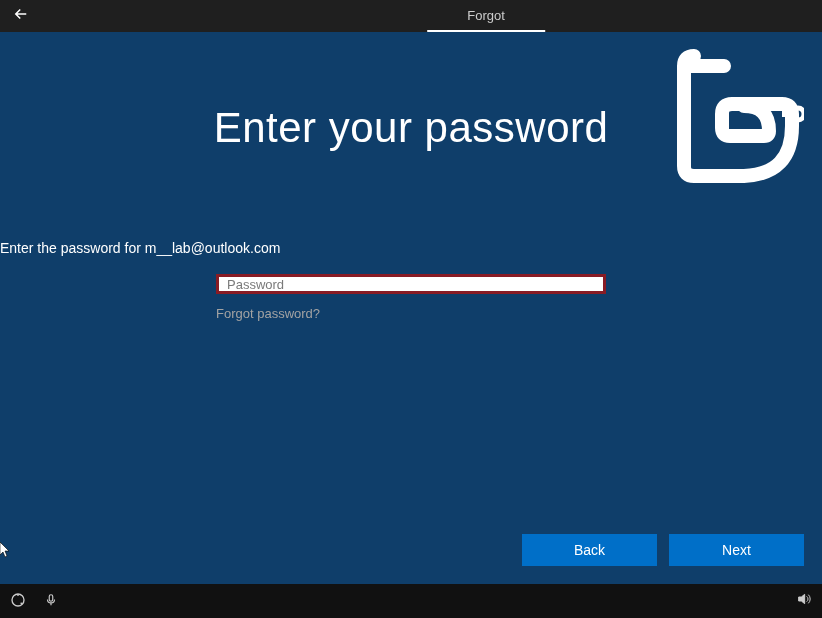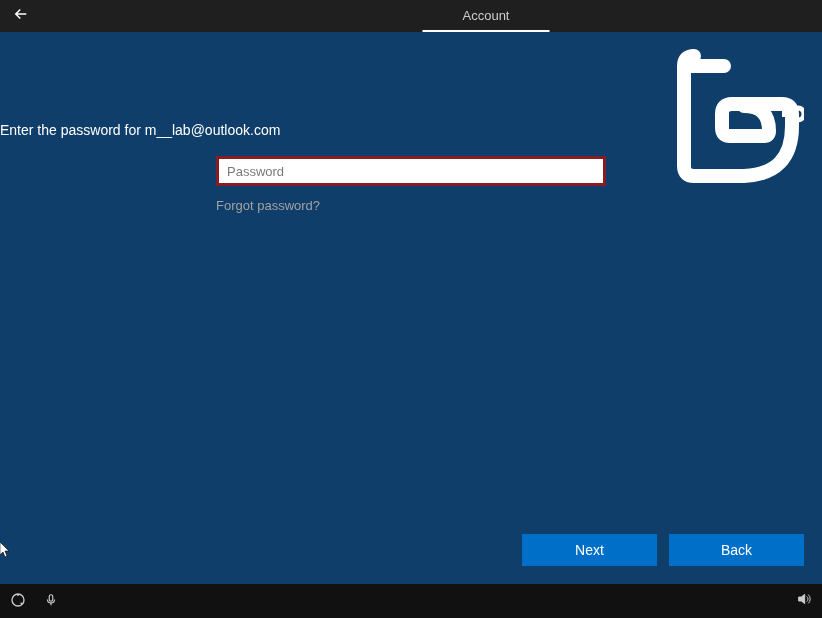--- a/index.html
+++ b/index.html
@@ -72,21 +72,21 @@
       text-align: left;
       margin-top: 88px;
     }
     .input-wrap {
       width: 390px;
       margin: 18px auto 0 auto;
       position: relative;
     }
     .password-input {
       width: 100%;
-      height: 30px;
+      height: 20px;
       background: #fff;
       border: 3px solid #881c25;
       padding: 0 8px;
       font-size: 13px;
       color: #666;
       outline: none;
     }
     .password-input::placeholder { color: #7a7a7a; }
     .forgot {
       color: #a3a3a3;
@@ -137,44 +137,45 @@
 </head>
 <body>
 
 <div class="top-bar">
   <div class="back-arrow">
     <svg width="18" height="18" viewBox="0 0 24 24" fill="none" stroke="#fff" stroke-width="2">
         <path d="M19 12H5M11 18l-6-6 6-6"></path>
       </svg>
   </div>
   <div class="top-tab">
-    <span>Account</span>
+    <span>Forgot</span>
   </div>
 </div>
 <div class="top-divider"></div>
 
 <div class="main">
   <div class="logo">
     <svg width="130" height="140" viewBox="0 0 130 140">
       <path d="M20 10 Q10 10 10 20 L10 120 Q10 130 20 130 L70 130 Q118 128 118 80 L118 68 Q118 58 108 58 L58 58 Q48 58 48 68 L48 82 Q48 90 56 90 L90 90 Q95 90 95 85 Q95 60 70 60 M10 20 L50 20" fill="none" stroke="#fff" stroke-width="14" stroke-linecap="round" stroke-linejoin="round"></path>
       <circle cx="124" cy="68" r="6" fill="none" stroke="#fff" stroke-width="5"></circle>
       <line x1="118" y1="68" x2="108" y2="68" stroke="#fff" stroke-width="6"></line>
     </svg>
   </div>
 
+  <h1 class="title">Enter your password</h1>
   <div class="subtitle">Enter the password for m__lab@outlook.com</div>
 
   <div class="input-wrap">
     <input type="password" class="password-input" placeholder="Password" style="">
     <a class="forgot">Forgot password?</a>
   </div>
 
   <div class="buttons">
+    <button class="btn">Back</button>
     <button class="btn">Next</button>
-    <button class="btn">Back</button>
   </div>
 </div>
 
 <div class="bottom-bar">
   <div class="tray-left">
     <span class="tray-icon">
       <svg width="16" height="16" viewBox="0 0 24 24" fill="none" stroke="#ccc" stroke-width="2">
           <circle cx="12" cy="12" r="9"></circle>
           <path d="M12 3v3M18 18l-2-2"></path>
         </svg>

